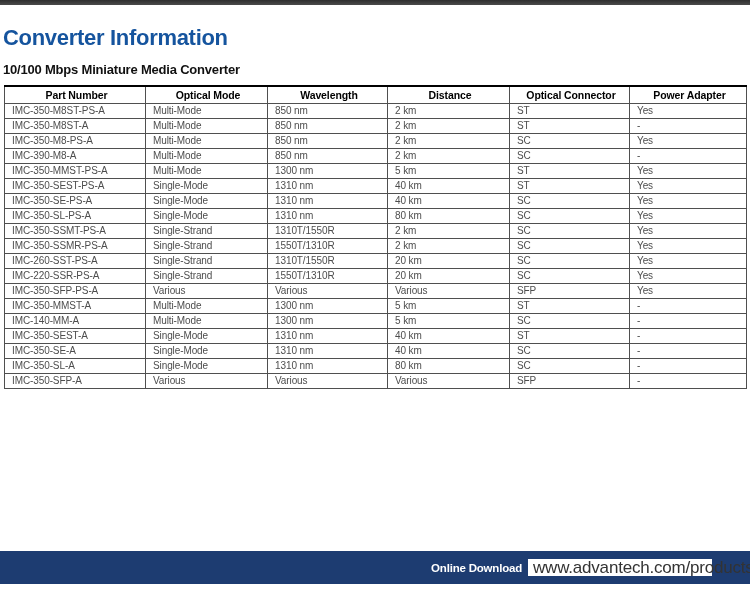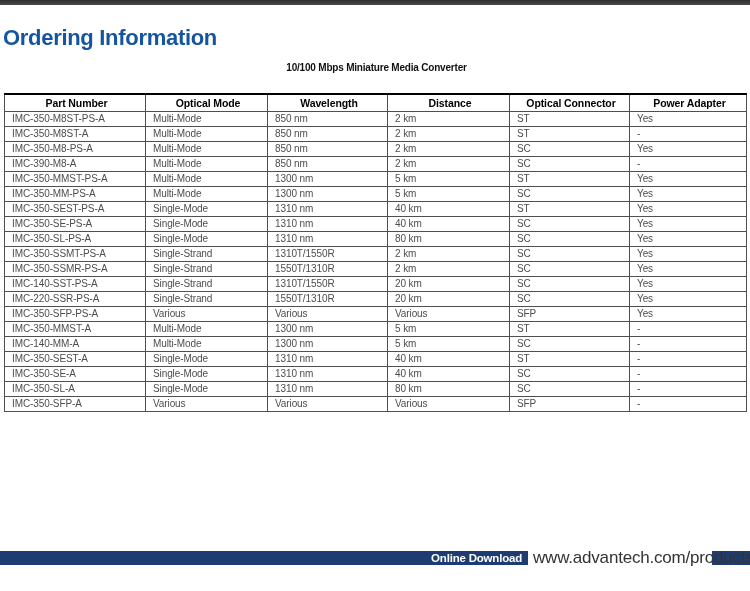--- a/index.html
+++ b/index.html
@@ -16,26 +16,25 @@
     background: linear-gradient(#2e2e2e, #4a4a4a);
   }
   .page-title {
     margin: 25px 0 0 3px;
     font-size: 22px;
     font-weight: 800;
     letter-spacing: -0.3px;
     color: #15549e;
   }
   .page-subtitle {
-    margin: 11px 0 20px 3px;
-    font-size: 10px;
+    margin: 11px 0 8px 3px;
+    font-size: 13px;
     font-weight: bold;
     letter-spacing: -0.2px;
     color: #111111;
-    text-align: center;
   }
   table.order-table {
     margin-left: 4px;
     width: 742px;
     border-collapse: collapse;
     table-layout: fixed;
   }
   table.order-table th, table.order-table td {
     border: 1px solid #4f4f4f;
     text-align: left;
@@ -60,21 +59,21 @@
     color: #4d4d4d;
   }
   table.order-table th:nth-child(1), table.order-table td:nth-child(1) { width: 141px; }
   table.order-table th:nth-child(2), table.order-table td:nth-child(2) { width: 122px; }
   table.order-table th:nth-child(3), table.order-table td:nth-child(3) { width: 120px; }
   table.order-table th:nth-child(4), table.order-table td:nth-child(4) { width: 122px; }
   table.order-table th:nth-child(5), table.order-table td:nth-child(5) { width: 120px; }
   table.order-table th:nth-child(6), table.order-table td:nth-child(6) { width: 117px; }
   .footer-bar {
     position: absolute; left: 0; top: 551px;
-    width: 750px; height: 14px;
+    width: 750px; height: 33px;
     background: #1d3c71;
     display: flex;
     align-items: center;
     justify-content: flex-end;
   }
   .footer-label {
     color: #ffffff;
     font-weight: bold;
     font-size: 11.5px;
     letter-spacing: -0.2px;
@@ -94,21 +93,21 @@
     letter-spacing: -0.2px;
     padding-left: 5px;
     white-space: nowrap;
   }
 </style>
 </head>
 <body>
 
 <div class="top-bar"></div>
 
-<h1 class="page-title">Ordering Information</h1>
+<h1 class="page-title">Converter Information</h1>
 
 <h2 class="page-subtitle">10/100 Mbps Miniature Media Converter</h2>
 
 <table class="order-table">
   <thead>
     <tr>
         <th>Part Number</th>
         <th>Optical Mode</th>
         <th>Wavelength</th>
         <th>Distance</th>
@@ -151,28 +150,20 @@
       </tr>
       <tr>
         <td>IMC-350-MMST-PS-A</td>
         <td>Multi-Mode</td>
         <td>1300 nm</td>
         <td>5 km</td>
         <td>ST</td>
         <td>Yes</td>
       </tr>
       <tr>
-        <td>IMC-350-MM-PS-A</td>
-        <td>Multi-Mode</td>
-        <td>1300 nm</td>
-        <td>5 km</td>
-        <td>SC</td>
-        <td>Yes</td>
-      </tr>
-      <tr>
         <td>IMC-350-SEST-PS-A</td>
         <td>Single-Mode</td>
         <td>1310 nm</td>
         <td>40 km</td>
         <td>ST</td>
         <td>Yes</td>
       </tr>
       <tr>
         <td>IMC-350-SE-PS-A</td>
         <td>Single-Mode</td>
@@ -199,21 +190,21 @@
       </tr>
       <tr>
         <td>IMC-350-SSMR-PS-A</td>
         <td>Single-Strand</td>
         <td>1550T/1310R</td>
         <td>2 km</td>
         <td>SC</td>
         <td>Yes</td>
       </tr>
       <tr>
-        <td>IMC-140-SST-PS-A</td>
+        <td>IMC-260-SST-PS-A</td>
         <td>Single-Strand</td>
         <td>1310T/1550R</td>
         <td>20 km</td>
         <td>SC</td>
         <td>Yes</td>
       </tr>
       <tr>
         <td>IMC-220-SSR-PS-A</td>
         <td>Single-Strand</td>
         <td>1550T/1310R</td>

